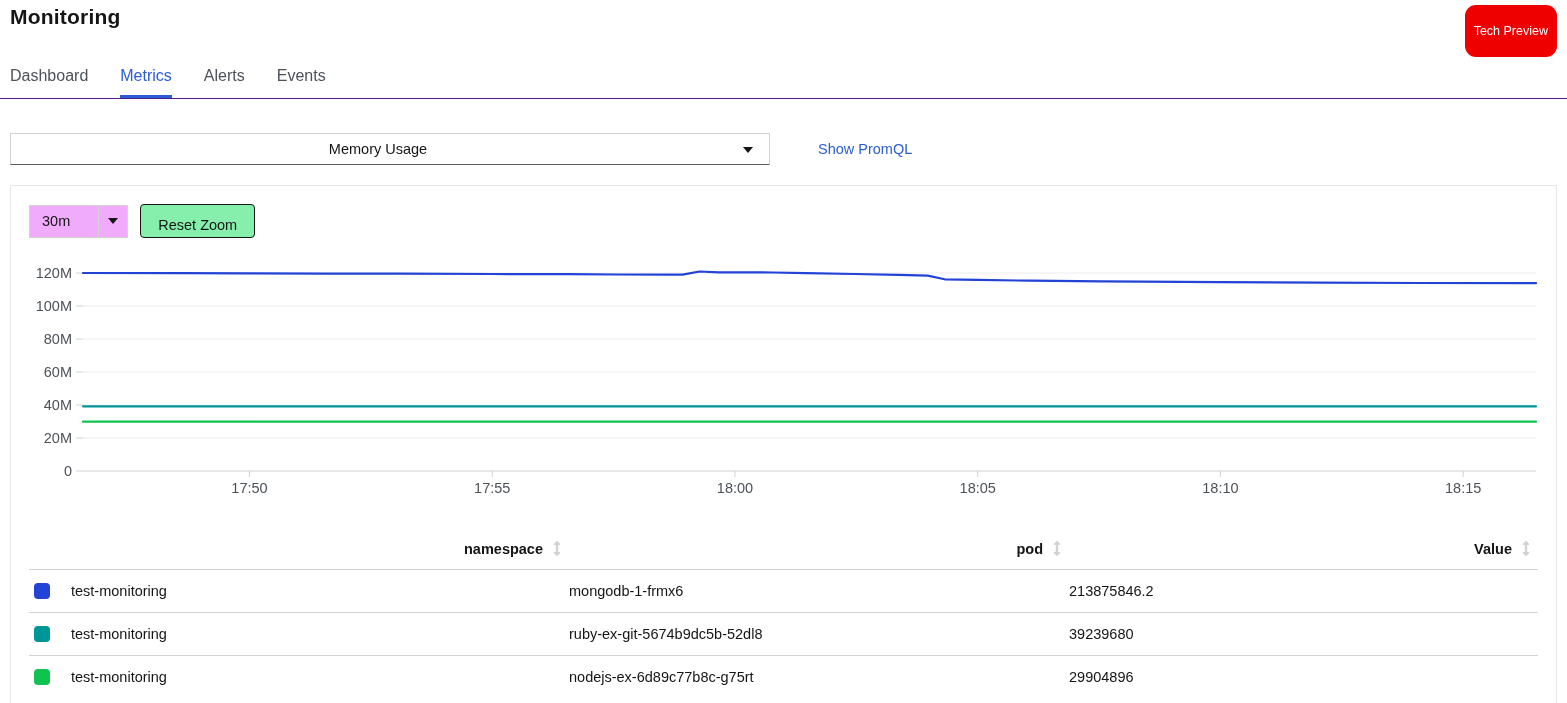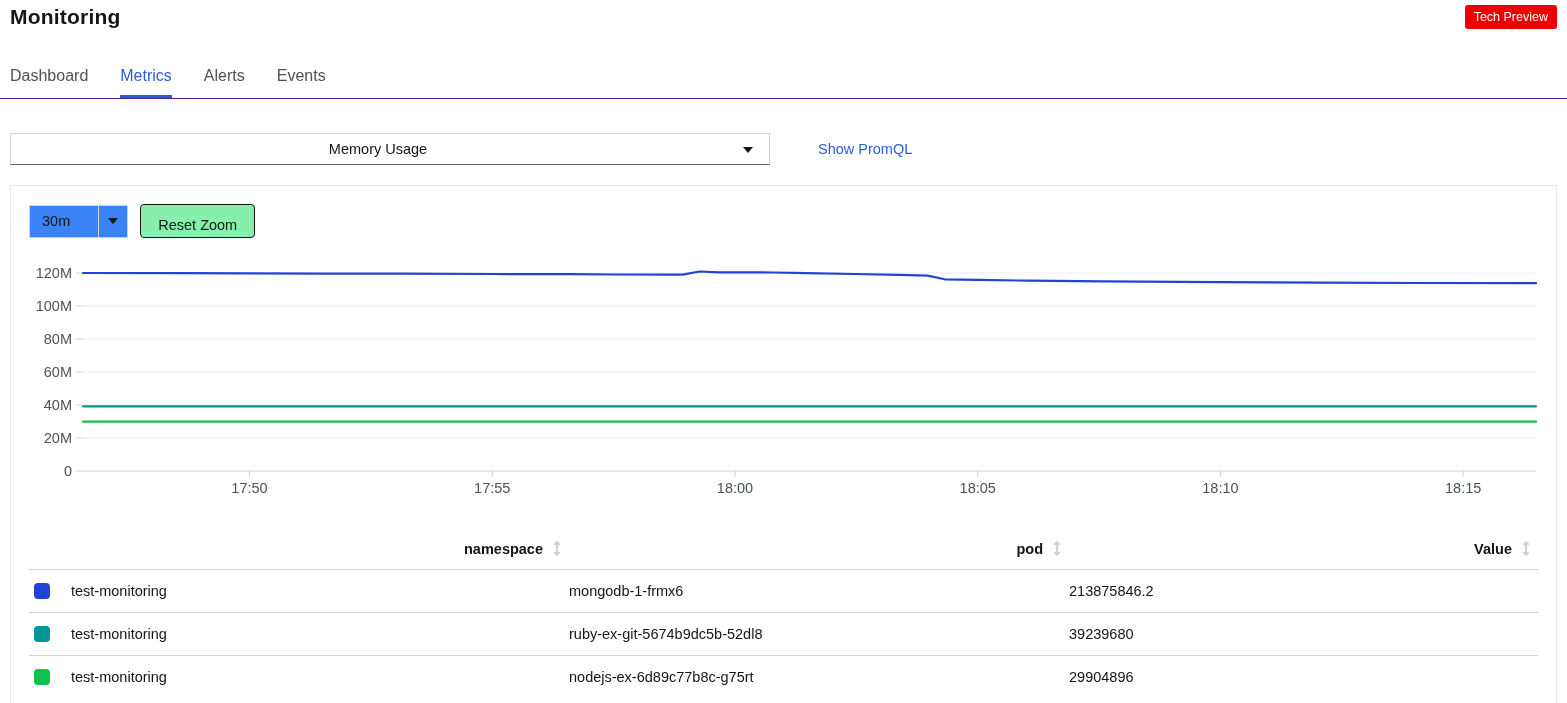--- a/index.html
+++ b/index.html
@@ -2,41 +2,41 @@
 <html><head>
 <meta charset="utf-8">
 <style>
   * { box-sizing: border-box; margin: 0; padding: 0; }
   html, body { width: 1567px; height: 703px; overflow: hidden; background: #ffffff;
     font-family: "Liberation Sans", sans-serif; color: #151515; }
 
   .page-header { position: relative; padding: 5px 10px 0 10px; }
   .page-title { font-size: 21px; font-weight: 600; color: #151515; letter-spacing: 0.2px; }
   .badge { position: absolute; right: 10px; top: 5px; background: #ee0000; color: #ffffff;
-    font-size: 12.5px; padding: 5px 9px; border-radius: 3px; }
+    font-size: 12.5px; padding: 19px 9px; border-radius: 11px; }
 
   .tabs { display: flex; margin-top: 38px; padding: 0 10px; border-bottom: 1px solid #4c1d95; }
   .tab { font-size: 16px; color: #4d5258; padding: 0 0 10px 0; margin-right: 32px;
     cursor: pointer; border-bottom: 3px solid transparent; }
   .tab.active { color: #2b5dd7; border-bottom-color: #2b5dd7; }
 
   .toolbar { display: flex; align-items: center; margin: 34px 10px 0 10px; }
   .query-select { position: relative; width: 760px; height: 32px; background: #fff;
     border: 1px solid #d2d2d2; border-bottom: 1px solid #5a5d61; font-size: 14.5px;
     display: flex; align-items: center; padding: 0 36px 0 12px; cursor: pointer; justify-content: center; }
   .caret { width: 0; height: 0; border-left: 5px solid transparent; border-right: 5px solid transparent;
     border-top: 6px solid #151515; display: inline-block; }
   .query-select .caret { position: absolute; right: 16px; top: 13px; }
   .promql-link { margin-left: 48px; color: #2b5dd7; font-size: 14.5px; text-decoration: none; cursor: pointer; }
 
   .panel { margin: 20px 10px 0 10px; border: 1px solid #e6e6e6; background: #fff;
     padding: 18px 18px 0 18px; height: 600px; }
 
   .controls { display: flex; align-items: center; }
-  .timespan-select { display: flex; align-items: stretch; height: 33px; background: #3b82f6;
+  .timespan-select { display: flex; align-items: stretch; height: 33px; background: #f0abfc;
     border: 1px solid #d2d2d2; cursor: pointer; }
   .timespan-select .label-part { display: flex; align-items: center; padding: 0 28px 0 12px;
     font-size: 14.5px; border-right: 1px solid #d2d2d2; }
   .timespan-select .caret-part { display: flex; align-items: center; padding: 0 9px; }
   .reset-zoom { margin-left: 12px; height: 34px; padding: 12px 17px; background: #86efac;
     border: 1px solid #151515; border-radius: 4px; font-size: 14.5px; color: #151515;
     font-family: "Liberation Sans", sans-serif; cursor: pointer; }
 
   .chart-wrap { margin-top: 13px; }
   svg.chart { display: block; width: 1511px; height: 250px; }

